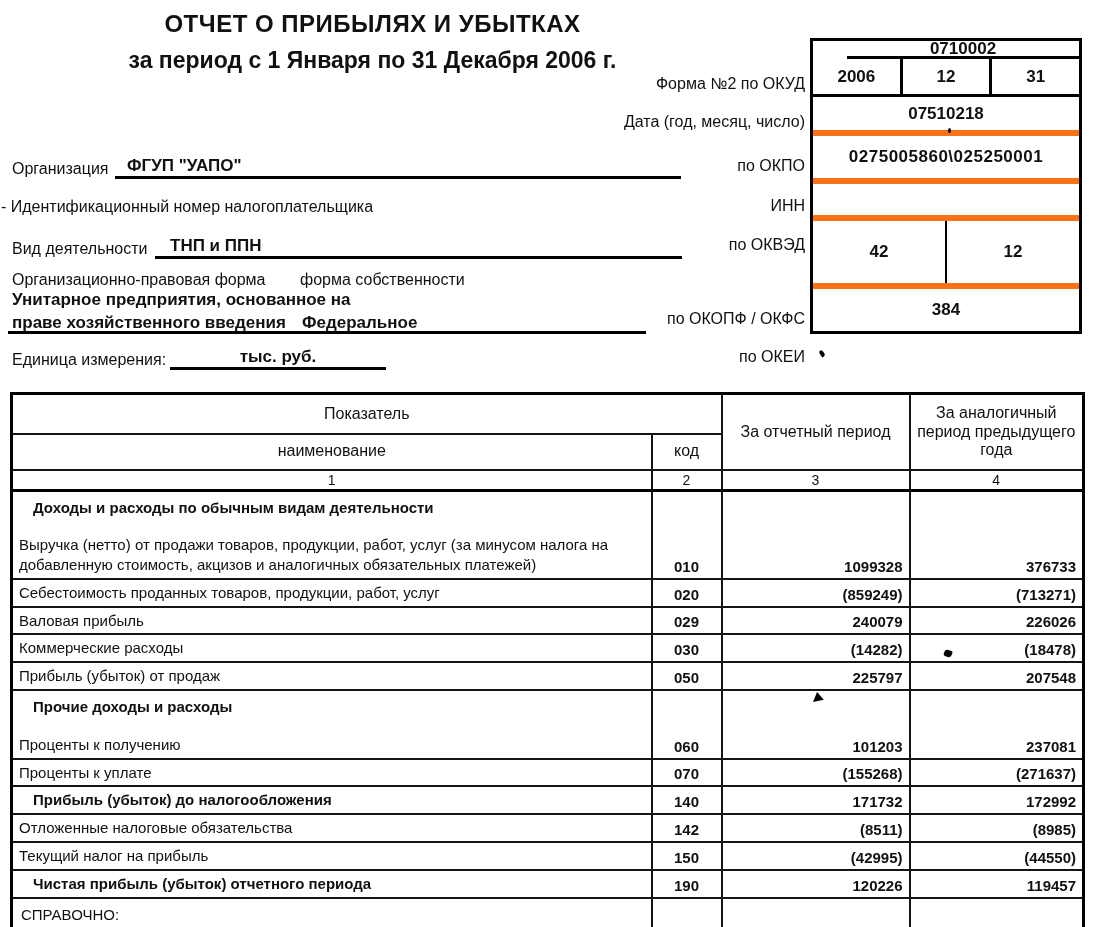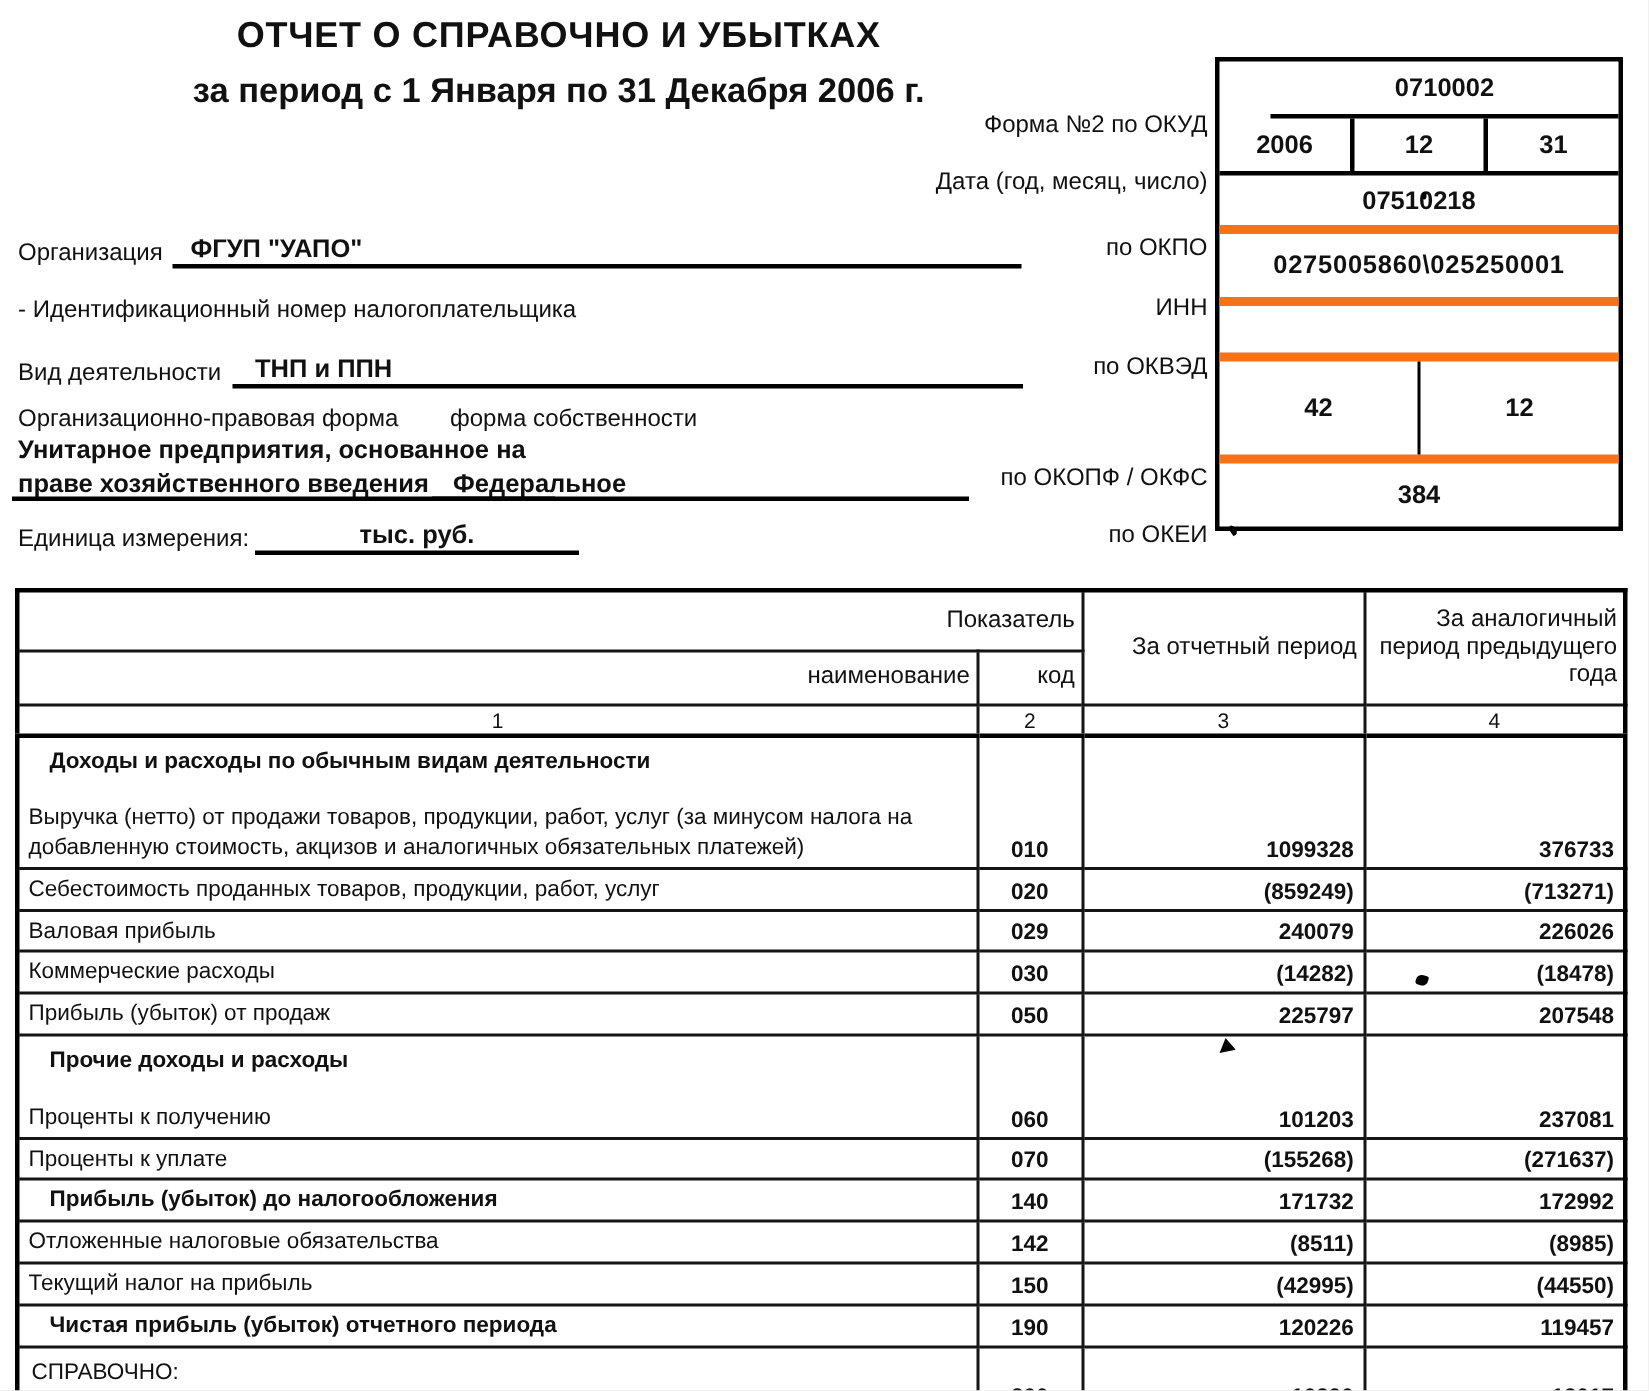--- a/index.html
+++ b/index.html
@@ -22,21 +22,21 @@
   
   .rlabel { position: absolute; left: 380px; width: 425px; text-align: right; font-size: 16px; white-space: nowrap; }
 
   
   .codes-box {
     position: absolute; left: 810px; top: 38px; width: 272px;
     border: 3px solid #000; background: #fff;
   }
   .cb-row { border-bottom: 6px solid #f97316; display: flex; align-items: center; justify-content: center; font-size: 17px; font-weight: bold; }
   .cb-title { height: 32px; font-weight: normal; font-size: 17px; letter-spacing: 8px; border-bottom: 4px solid #000; padding-left: 8px; }
-  .cb-okud { height: 38px; border-bottom: 3px solid #000; margin-left: 34px; }
+  .cb-okud { height: 18px; border-bottom: 3px solid #000; margin-left: 34px; }
   .cb-date { height: 38px; padding: 0; border-bottom: 3px solid #000; }
   .cb-date .cell { flex: 1; height: 100%; display: flex; align-items: center; justify-content: center; }
   .cb-date .cell + .cell { border-left: 3px solid #000; }
   .cb-okpo { height: 39px; }
   .cb-inn { height: 48px; letter-spacing: 0.5px; }
   .cb-okved { height: 37px; }
   .cb-okopf { height: 68px; padding: 0; text-align: center; }
   .cb-okopf .cell { flex: 1; height: 100%; display: flex; align-items: center; justify-content: center; }
   .cb-okopf .cell + .cell { border-left: 2px solid #000; }
   .cb-okei { height: 42px; border-bottom: none; }
@@ -48,21 +48,21 @@
   .uline-box { position: absolute; border-bottom: 3px solid #000; font-size: 17px; font-weight: bold; }
   .center-text { text-align: center; }
 
   
   table.main {
     position: absolute; left: 10px; top: 392px;
     width: 1072px; border-collapse: collapse; table-layout: fixed;
     font-size: 15px;
   }
   table.main td { border: 2px solid #151515; vertical-align: bottom; padding: 3px 6px; }
-  table.main .hd { text-align: right; vertical-align: middle; font-size: 16px; line-height: 1.15; padding: 2px 4px; }
+  table.main .hd { text-align: center; vertical-align: middle; font-size: 16px; line-height: 1.15; padding: 2px 4px; }
   table.main .nums td { text-align: center; font-size: 14px; padding: 1px; height: 19px; vertical-align: middle; border-bottom: 3px solid #000; }
   col.c-name { width: 640px; }
   col.c-code { width: 70px; }
   col.c-cur  { width: 188px; }
   col.c-prev { width: 174px; }
   td.codecol { border-left: 3px solid #000; }
   table.main { border: 3px solid #000; }
   td.name-cell { line-height: 1.32; padding-left: 7px; padding-bottom: 4px; }
   td.code, td.val { font-weight: bold; }
   td.code { text-align: center; padding-bottom: 4px; }
@@ -80,21 +80,21 @@
     transform: rotate(-12deg); }
   .speck-comma { width: 4px; height: 7px; border-radius: 60% 60% 60% 0; transform: rotate(-35deg); }
   .speck-dot { width: 3px; height: 5px; border-radius: 50%; }
 </style>
 </head>
 <body>
 
 <div class="page">
 
   <div class="title-block">
-    <div class="doc-title">ОТЧЕТ О СПРАВОЧНО И УБЫТКАХ</div>
+    <div class="doc-title">ОТЧЕТ О ПРИБЫЛЯХ И УБЫТКАХ</div>
     <div class="doc-subtitle">за период с 1 Января по 31 Декабря 2006 г.</div>
   </div>
 
   <div class="rlabel" style="top:75px;">Форма №2 по ОКУД</div>
   <div class="rlabel" style="top:113px;">Дата (год, месяц, число)</div>
   <div class="rlabel" style="top:157px;">по ОКПО</div>
   <div class="rlabel" style="top:197px;">ИНН</div>
   <div class="rlabel" style="top:236px;">по ОКВЭД</div>
   <div class="rlabel" style="top:310px;">по ОКОПФ / ОКФС</div>
   <div class="rlabel" style="top:348px;">по ОКЕИ</div>
@@ -112,21 +112,21 @@
     <div class="cb-row cb-okopf">
       <div class="cell">42</div>
       <div class="cell">12</div>
     </div>
     <div class="cb-row cb-okei">384</div>
   </div>
 
   <div class="flabel" style="left:12px; top:160px;">Организация</div>
   <div class="uline-box" style="left:115px; top:156px; width:566px; padding-left:12px;">ФГУП "УАПО"</div>
 
-  <div class="flabel" style="left:12px; top:198px;">- Идентификационный номер налогоплательщика</div>
+  <div class="flabel" style="left:1px; top:198px;">- Идентификационный номер налогоплательщика</div>
 
   <div class="flabel" style="left:12px; top:240px;">Вид деятельности</div>
   <div class="uline-box" style="left:155px; top:236px; width:527px; padding-left:15px;">ТНП и ППН</div>
 
   <div class="flabel" style="left:12px; top:271px;">Организационно-правовая форма</div>
   <div class="flabel" style="left:300px; top:271px;">форма собственности</div>
   <div class="fvalue" style="left:12px; top:313px;">праве хозяйственного введения</div>
   <div class="fvalue" style="left:12px; top:290px;">Унитарное предприятия, основанное на</div>
   <div class="uline" style="left:8px; top:310px; width:362px; height:24px;"></div>
   <div class="fvalue" style="left:302px; top:313px;">Федеральное</div>

